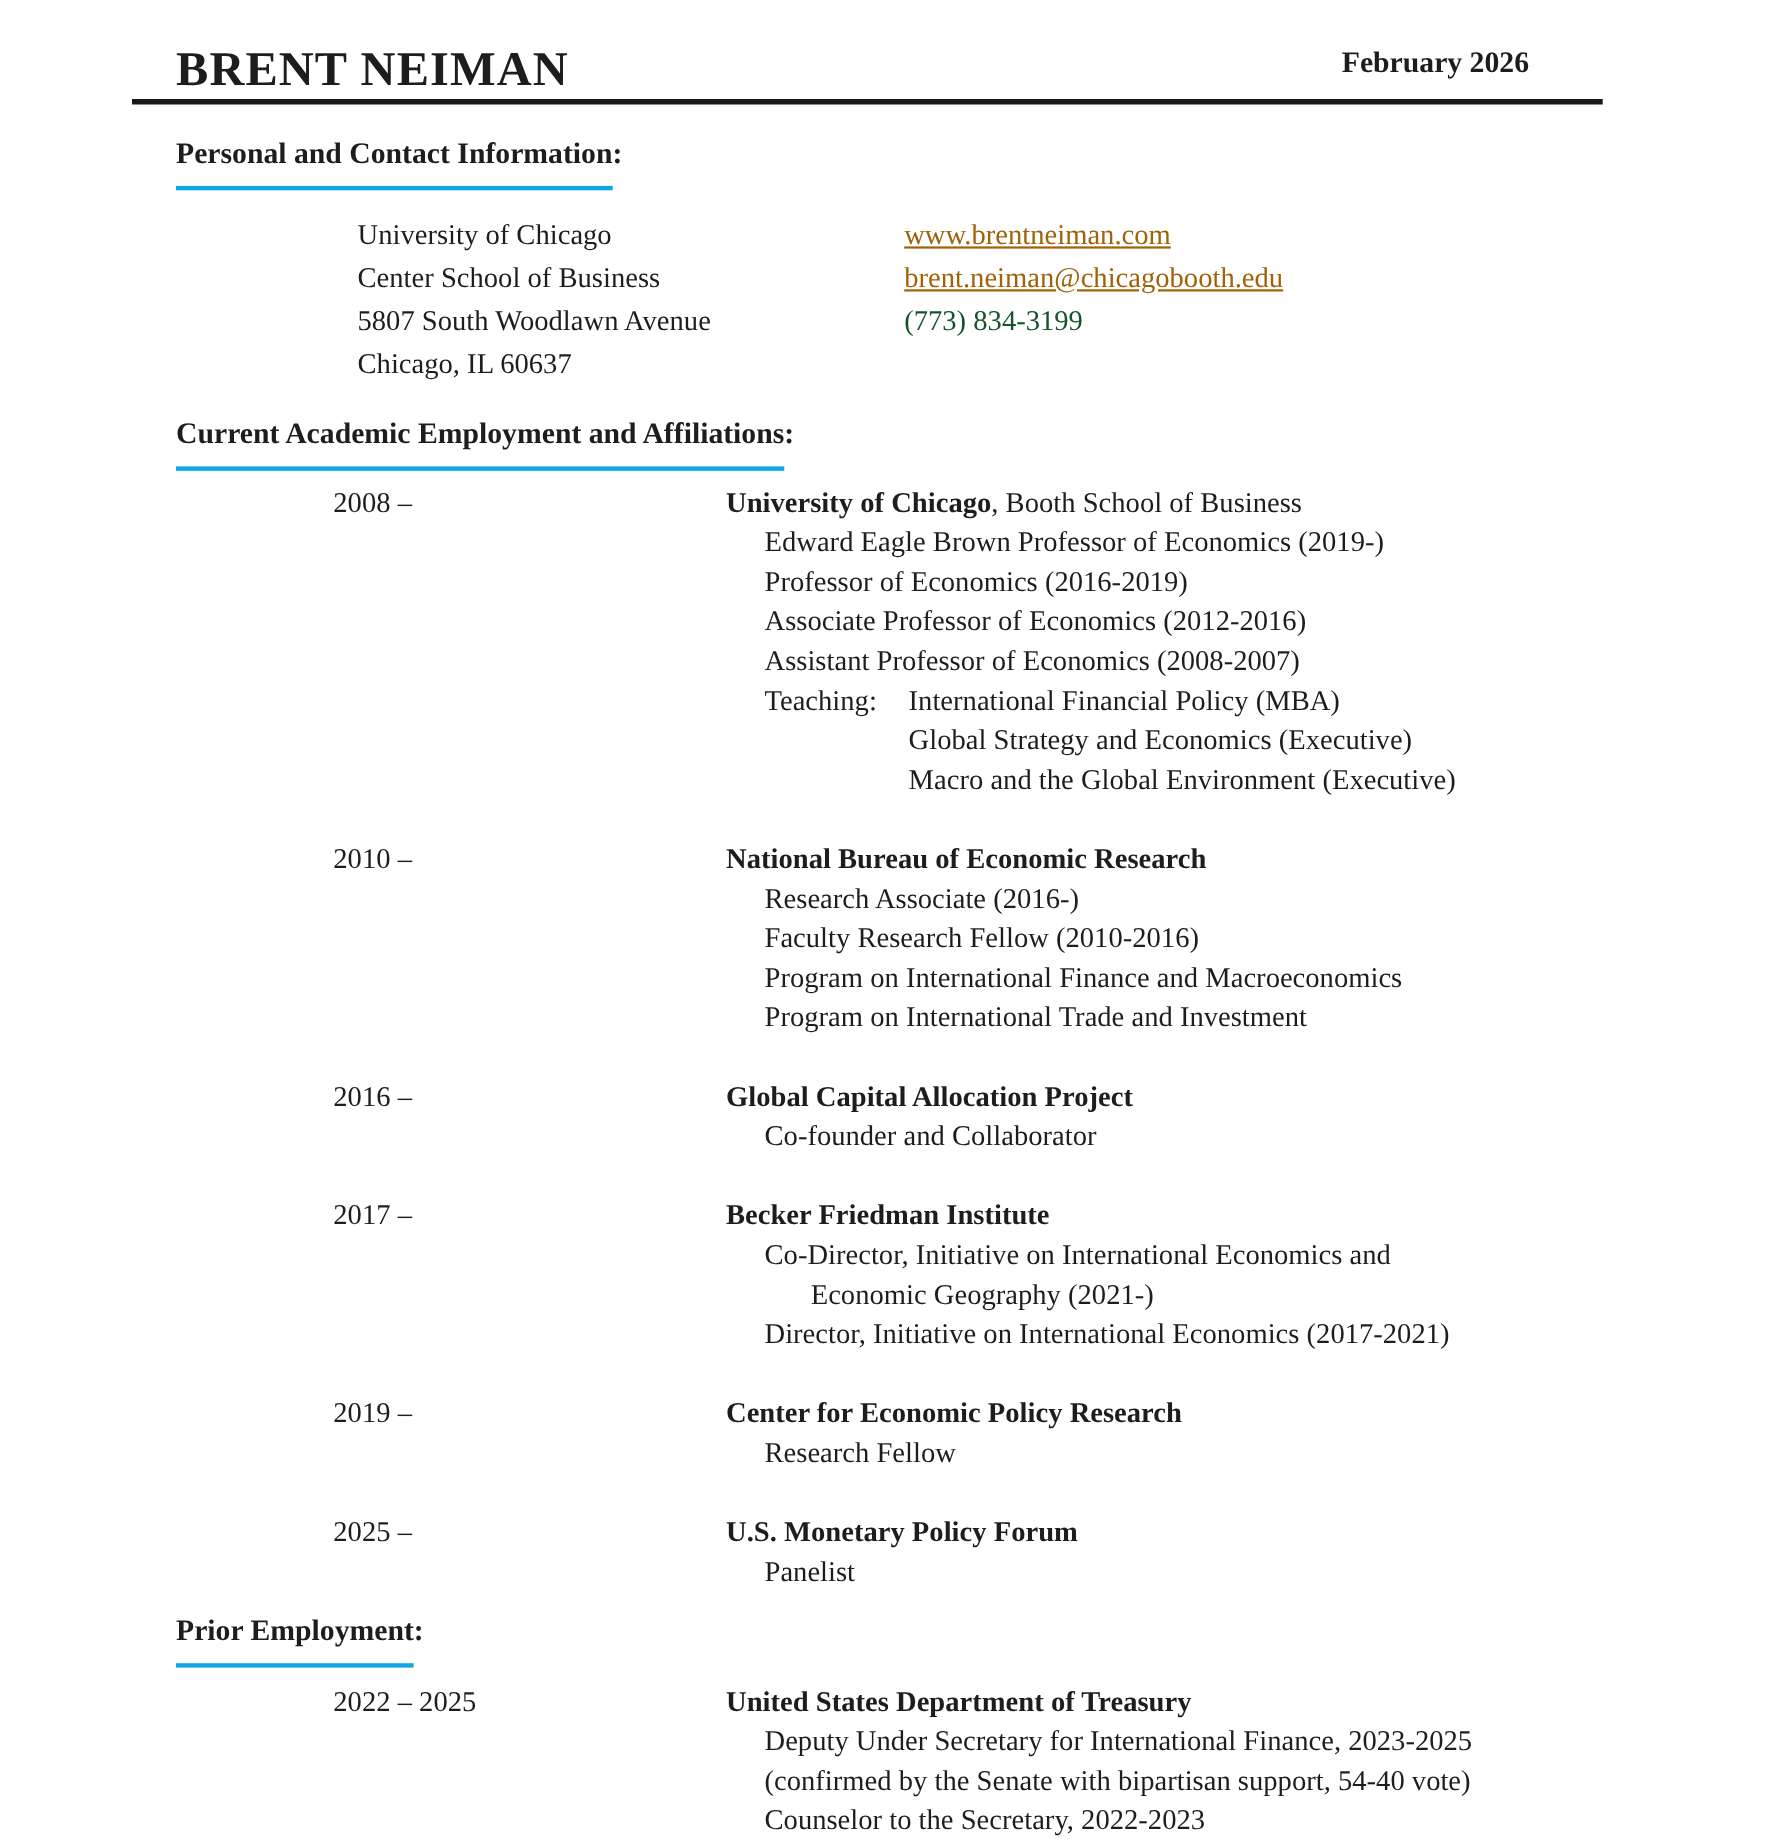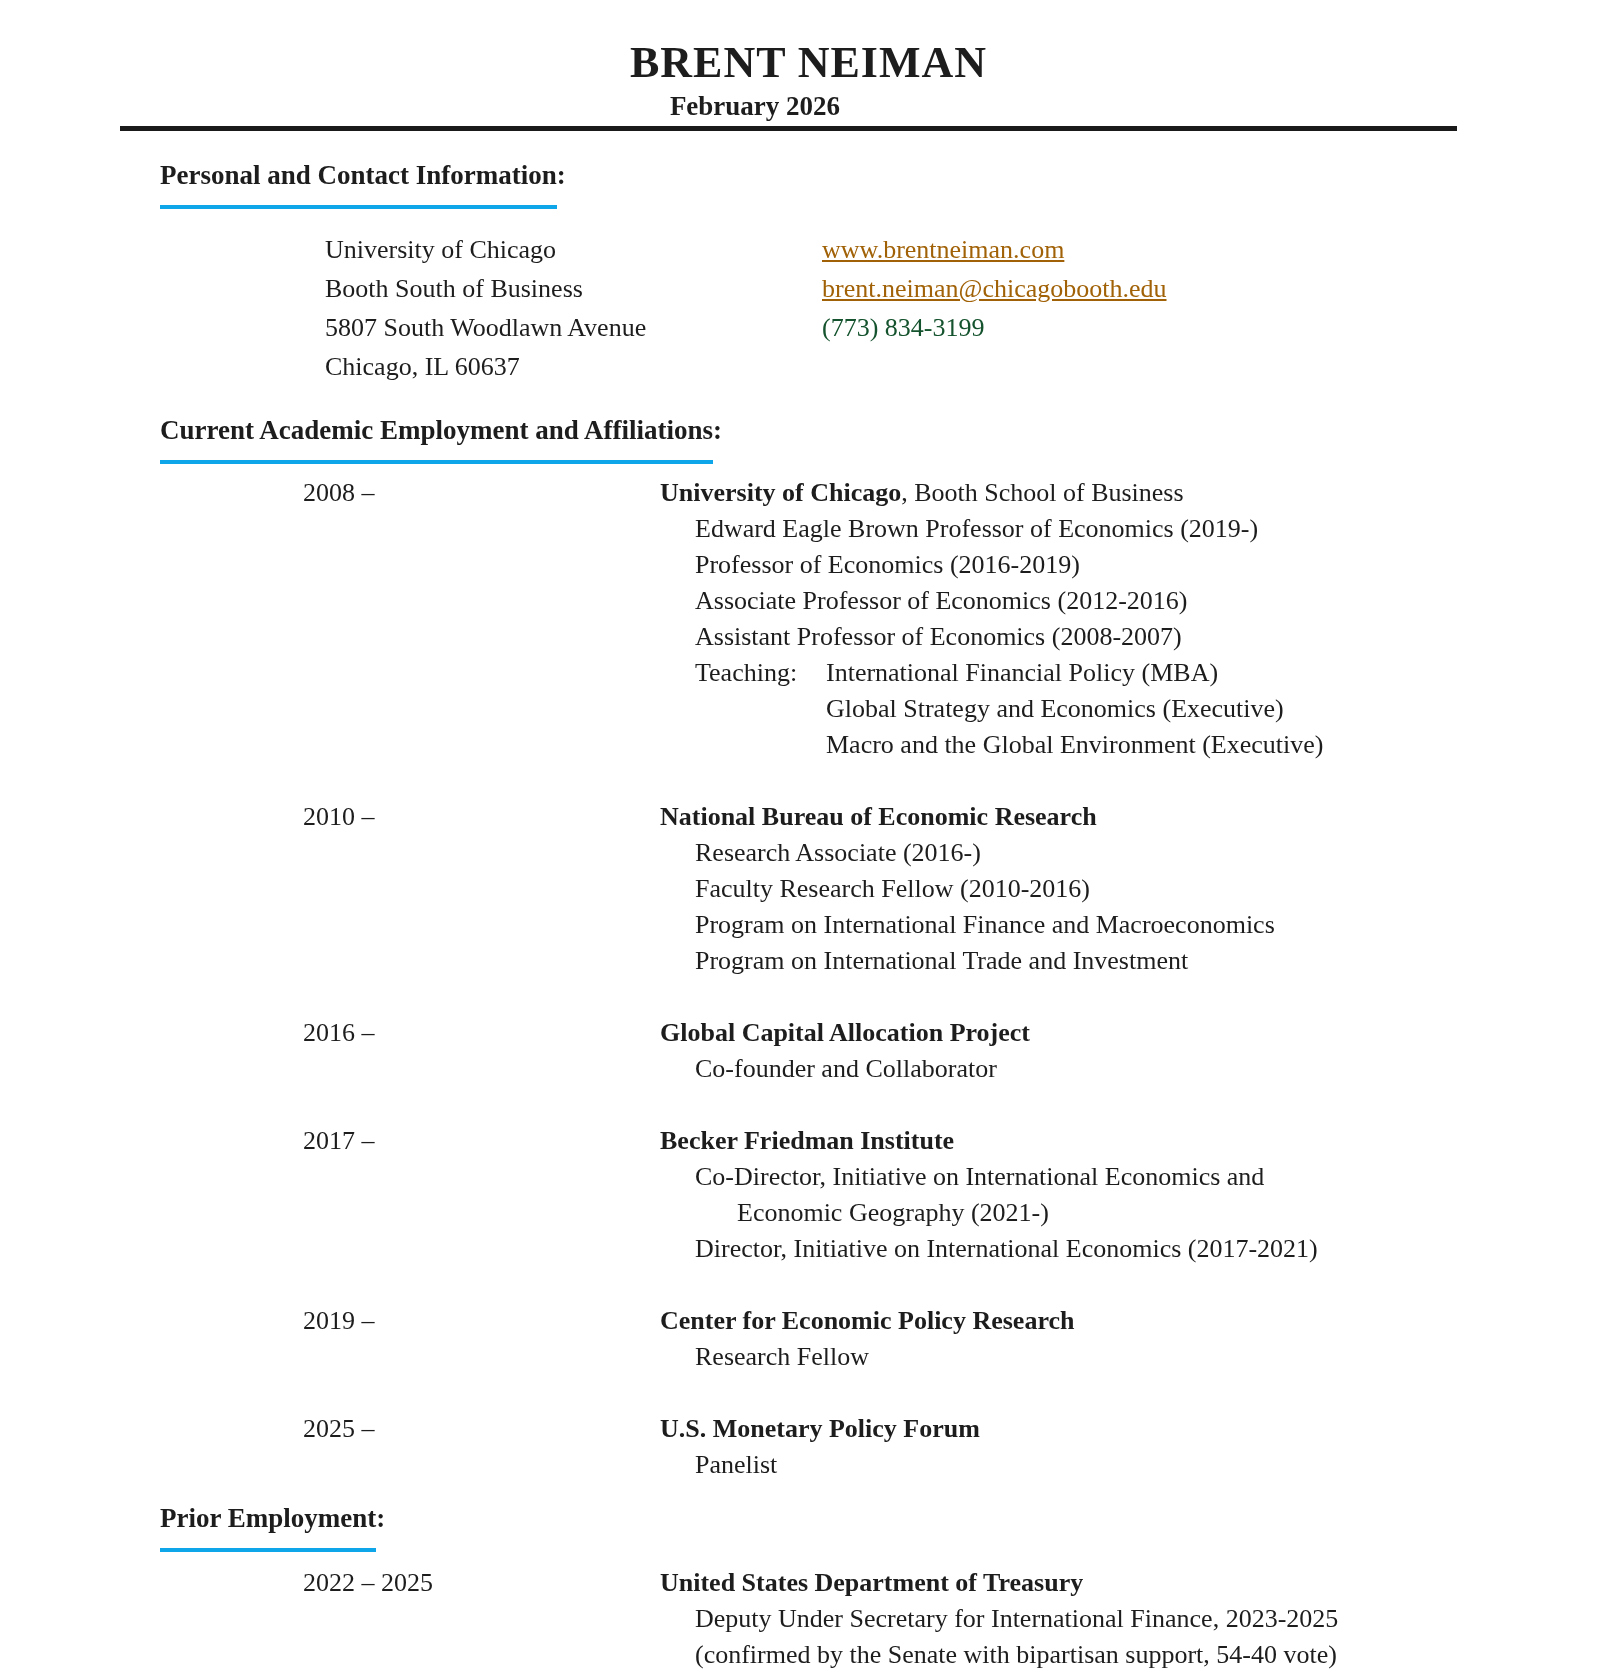--- a/index.html
+++ b/index.html
@@ -9,21 +9,21 @@
     width:1609px; height:1680px;
     background:#ffffff;
     overflow:hidden;
     font-family:"Liberation Serif","DejaVu Serif",serif;
     font-size:26px; line-height:36px;
     color:#1d1d1d;
   }
   
   .header {
     margin:38px 152px 0 120px;
-    display:flex; justify-content:space-between; align-items:center;flex-direction:column;
+    display:flex; justify-content:space-between; align-items:flex-start;
   }
   .cv-title {
     font-size:44px; line-height:50px; font-weight:bold;
     letter-spacing:1px; margin-left:40px;
   }
   .cv-date { font-size:27px; font-weight:bold; margin-right:67px; }
   .rule { margin:2px 152px 0 120px; height:5px; background:#1a1a1a; }
 
   
   .section-heading {
@@ -64,21 +64,21 @@
     <div class="cv-title">BRENT NEIMAN</div>
     <div class="cv-date">February 2026</div>
   </div>
   <div class="rule"></div>
 
   <div class="section-heading"><span class="uline">Personal and Contact Information</span><span>:</span></div>
 
   <div class="contact">
     <div class="col-address">
       <div>University of Chicago</div>
-      <div>Booth South of Business</div>
+      <div>Center School of Business</div>
       <div>5807 South Woodlawn Avenue</div>
       <div>Chicago, IL 60637</div>
     </div>
     <div class="col-links">
       <a class="link" style="color: #a16207;">www.brentneiman.com</a>
       <a class="link" style="color: #a16207;">brent.neiman@chicagobooth.edu</a>
       <div class="phone">(773) 834-3199</div>
     </div>
   </div>
 

